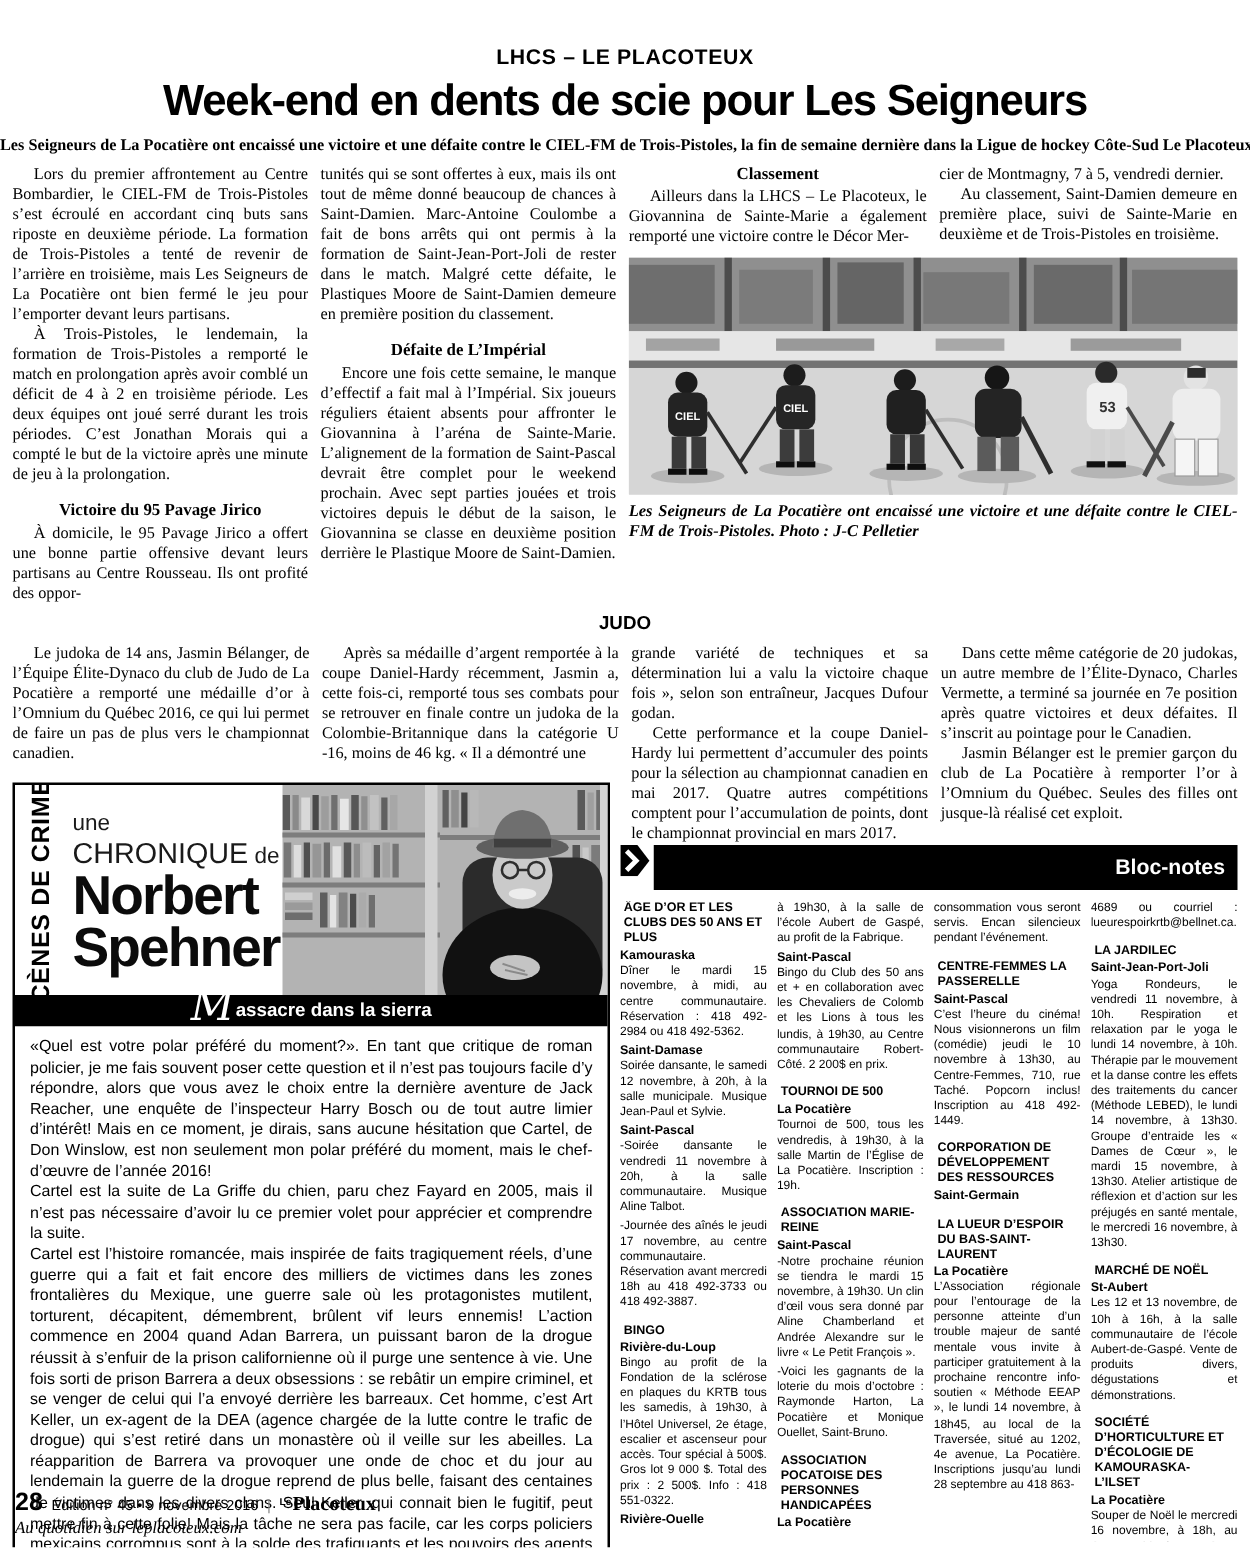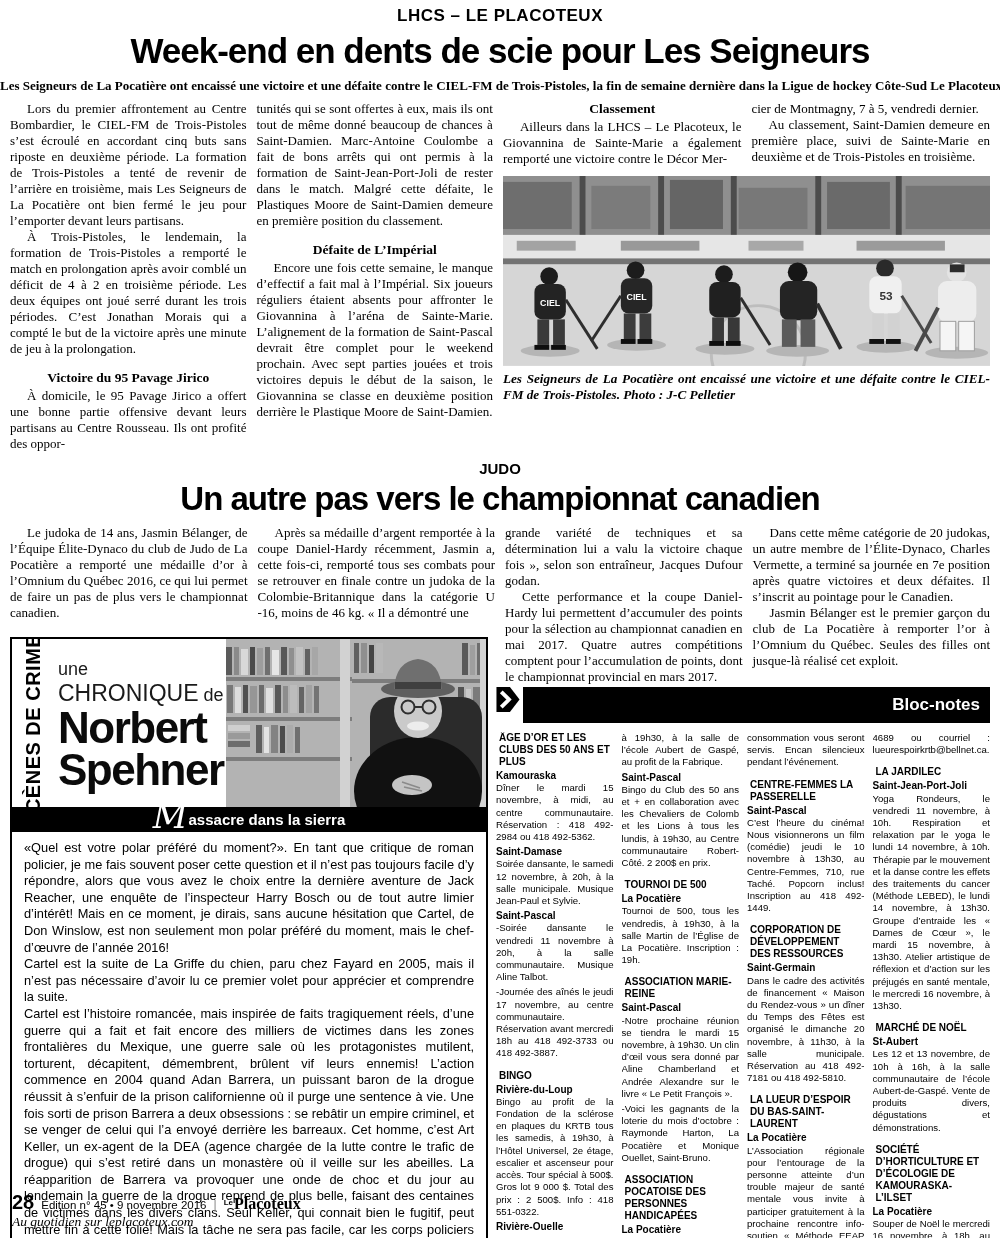--- a/index.html
+++ b/index.html
@@ -1,19 +1,19 @@
 <!DOCTYPE html>
 <html><head>
 <meta charset="utf-8">
 <style>
   html,body{margin:0;padding:0;background:#fff;}
   .page{position:relative;width:1000px;height:1238px;background:#fff;color:#000;
         overflow:hidden;font-family:"Liberation Serif",serif;}
   
-  .masthead{text-align:center;padding-top:6px;}
+  .masthead{text-align:center;padding-top:36px;}
   .kicker{font-family:"Liberation Sans",sans-serif;font-weight:700;font-size:17px;letter-spacing:.5px;}
   .main-title{font-family:"Liberation Sans",sans-serif;font-weight:800;font-size:35px;
               letter-spacing:-1px;margin:5px 0 7px;}
   .lede{font-size:13px;font-weight:700;margin:0;white-space:nowrap;text-align:center;}
   
   .cols{display:flex;gap:10px;padding:0 10px;margin-top:7px;}
   .col{flex:1;font-size:13px;line-height:16px;text-align:justify;}
   .col p{margin:0;text-indent:17px;}
   .col p.noindent{text-indent:0;}
   .subhead{text-align:center;font-size:13.5px;font-weight:700;margin:13px 0 2px;}
@@ -201,21 +201,20 @@
             <line x1="443" y1="134" x2="420" y2="178" stroke="#4a4a4a" stroke-width="4"></line>
           </g>
         </svg>
       </div>
       <div class="caption">Les Seigneurs de La Pocatière ont encaissé une victoire et une défaite contre le CIEL-FM de Trois-Pistoles. Photo : J-C Pelletier</div>
     </div>
   </section>
 
   <section class="judo-head">
     <div class="kicker2">JUDO</div>
-    <div class="judo-title">Un autre pas vers le championnat canadien</div>
   </section>
 
   <section class="cols judo-body">
     <div class="col">
       <p>Le judoka de 14 ans, Jasmin Bélanger, de l’Équipe Élite-Dynaco du club de Judo de La Pocatière a remporté une médaille d’or à l’Omnium du Québec 2016, ce qui lui permet de faire un pas de plus vers le championnat canadien.</p>
     </div>
     <div class="col">
       <p>Après sa médaille d’argent remportée à la coupe Daniel-Hardy récemment, Jasmin a, cette fois-ci, remporté tous ses combats pour se retrouver en finale contre un judoka de la Colombie-Britannique dans la catégorie U -16, moins de 46 kg. « Il a démontré une</p>
     </div>
     <div class="col">
@@ -372,21 +371,20 @@
             <div class="bn-heading">ASSOCIATION POCATOISE DES PERSONNES HANDICAPÉES</div>
             <div class="bn-place">La Pocatière</div>
           </div>
         <div class="bn-col">
             <div class="bn-text">consommation vous seront servis. Encan silencieux pendant l’événement.</div>
             <div class="bn-heading">CENTRE-FEMMES LA PASSERELLE</div>
             <div class="bn-place">Saint-Pascal</div>
             <div class="bn-text">C’est l’heure du cinéma! Nous visionnerons un film (comédie) jeudi le 10 novembre à 13h30, au Centre-Femmes, 710, rue Taché. Popcorn inclus! Inscription au 418 492-1449.</div>
             <div class="bn-heading">CORPORATION DE DÉVELOPPEMENT DES RESSOURCES</div>
             <div class="bn-place">Saint-Germain</div>
-            <div class="bn-text">Dans le cadre des activités de financement « Maison du Rendez-vous » un dîner du Temps des Fêtes est organisé le dimanche 20 novembre, à 11h30, à la salle municipale. Réservation au 418 492-7181 ou 418 492-5810.</div>
             <div class="bn-heading">LA LUEUR D’ESPOIR DU BAS-SAINT-LAURENT</div>
             <div class="bn-place">La Pocatière</div>
             <div class="bn-text">L’Association régionale pour l’entourage de la personne atteinte d’un trouble majeur de santé mentale vous invite à participer gratuitement à la prochaine rencontre info-soutien « Méthode EEAP », le lundi 14 novembre, à 18h45, au local de la Traversée, situé au 1202, 4e avenue, La Pocatière. Inscriptions jusqu’au lundi 28 septembre au 418 863-</div>
           </div>
         <div class="bn-col">
             <div class="bn-text">4689 ou courriel : lueurespoirkrtb@bellnet.ca.</div>
             <div class="bn-heading">LA JARDILEC</div>
             <div class="bn-place">Saint-Jean-Port-Joli</div>
             <div class="bn-text">Yoga Rondeurs, le vendredi 11 novembre, à 10h. Respiration et relaxation par le yoga le lundi 14 novembre, à 10h. Thérapie par le mouvement et la danse contre les effets des traitements du cancer (Méthode LEBED), le lundi 14 novembre, à 13h30. Groupe d’entraide les « Dames de Cœur », le mardi 15 novembre, à 13h30. Atelier artistique de réflexion et d’action sur les préjugés en santé mentale, le mercredi 16 novembre, à 13h30.</div>
             <div class="bn-heading">MARCHÉ DE NOËL</div>

